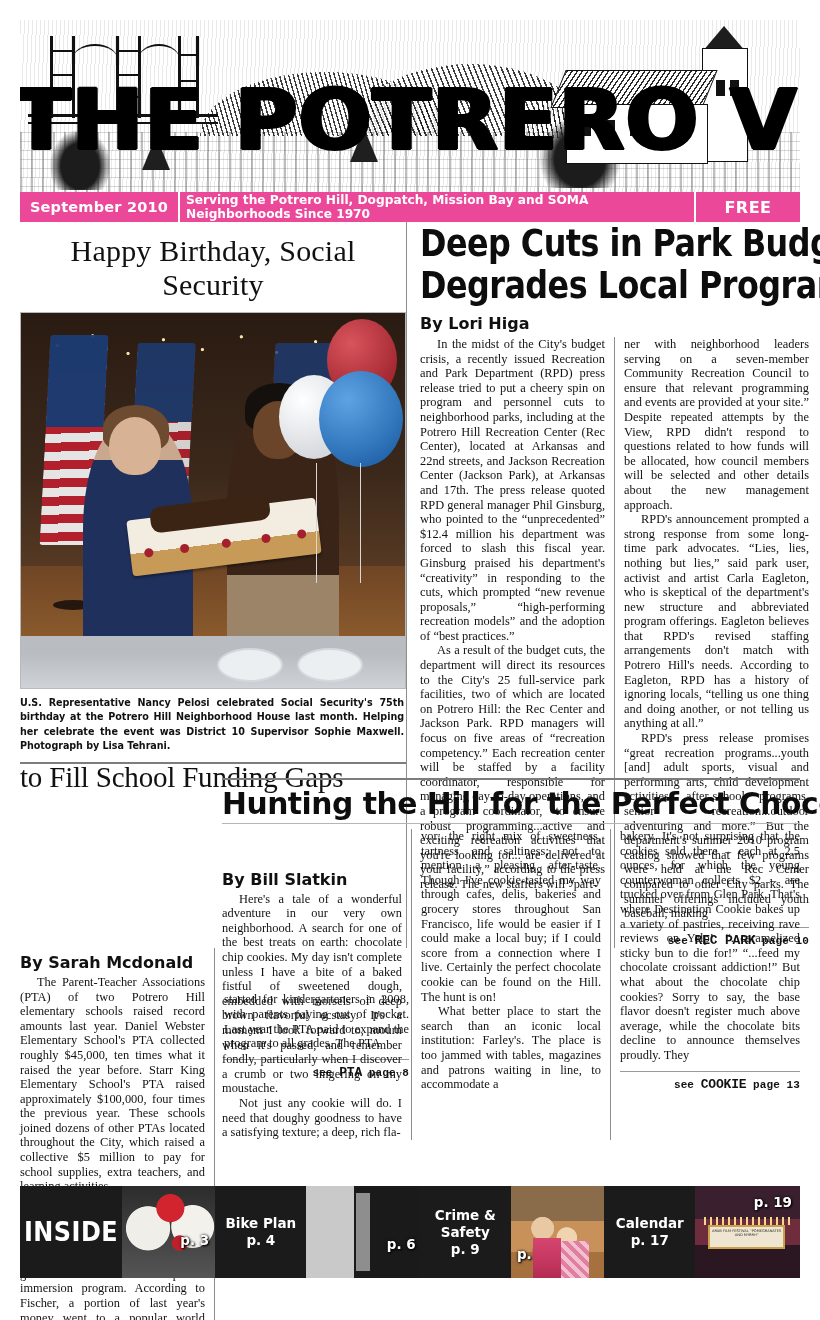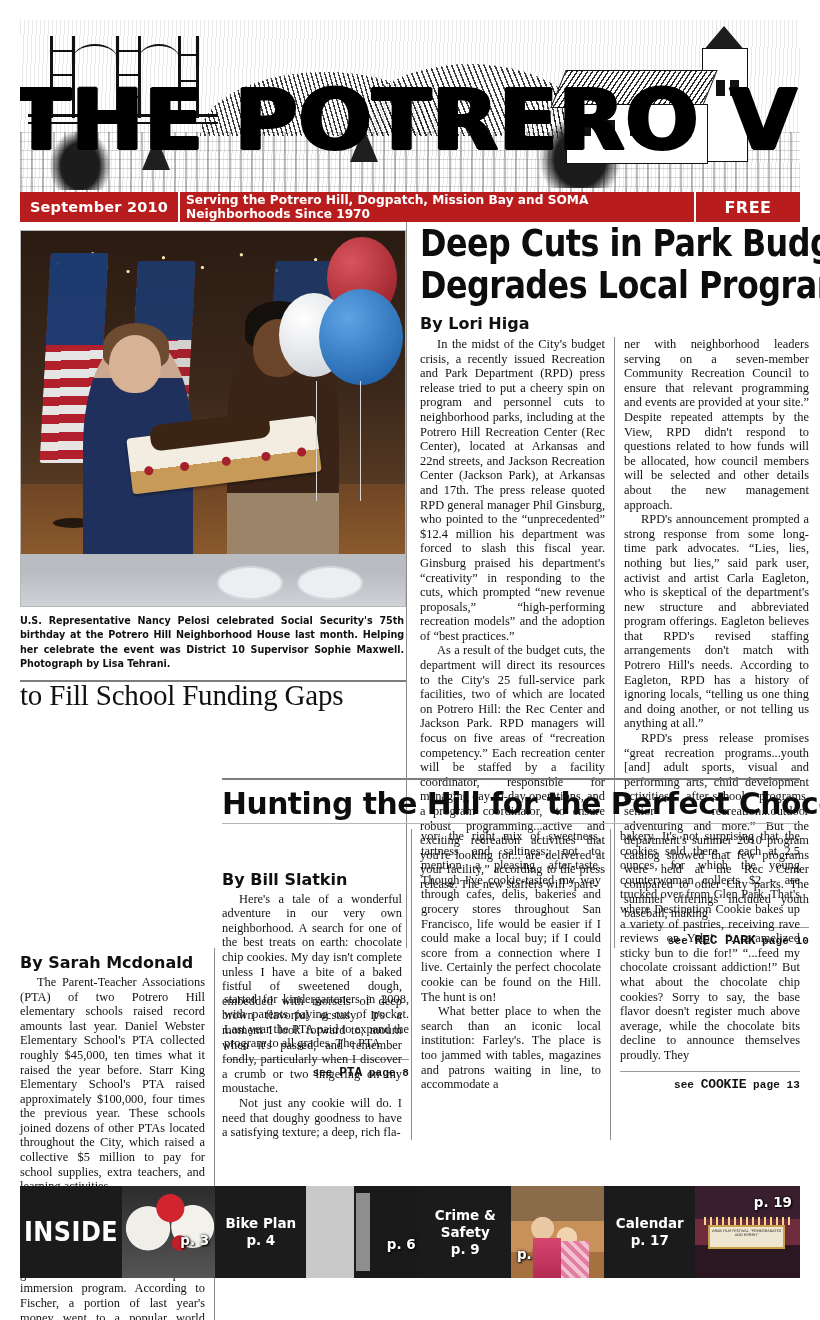--- a/index.html
+++ b/index.html
@@ -127,21 +127,21 @@
     text-shadow: 2px 0 0 #000, -2px 0 0 #000;
     white-space: nowrap;
     transform: scaleX(1.02);
   }
 
   
   .datebar {
     position: relative;
     width: 780px;
     height: 30px;
-    background: #b91c1c;
+    background: #ec4899;
     display: flex;
     align-items: stretch;
     color: #fff;
     font-family: "DejaVu Sans", sans-serif;
   }
   .datebar .seg {
     display: flex; align-items: center; justify-content: center;
     font-weight: 700;
   }
   .datebar .date {
@@ -496,20 +496,21 @@
     <div class="seg date">September 2010</div>
     <div class="seg serving">Serving the Potrero Hill, Dogpatch, Mission Bay and SOMA Neighborhoods Since 1970</div>
     <div class="seg free">FREE</div>
   </div>
 
   <div class="content">
 
     <div class="top-block">
 
       <div class="left-top">
+        <div class="serif-head h-social">Happy Birthday, Social Security</div>
 
         <div class="photo">
           <div class="ph-bg"></div>
           <div class="ph-lights"></div>
           <div class="ph-floor"></div>
           <div class="flag f1"></div>
           <div class="flag f2"></div>
           <div class="flag f3"></div>
           <div class="poleBase" style="left:32px;bottom:78px;"></div>
           <div class="person p-pelosi"></div>
@@ -591,21 +592,21 @@
       <div class="sans-head h-cookie" style="transform:scaleX(.96);">Hunting the Hill for the Perfect Chocolate Chip Cookie</div>
       <hr class="hr-thin" style="background:#b5b5b5;margin-bottom:5px;">
       <div class="cols">
         <div class="col" style="width:183px;padding-right:9px;margin-top:44px;">
           <div class="byline" style="margin-top:0;">By Bill Slatkin</div>
           <p>Here's a tale of a wonderful adventure in our very own neighborhood.  A search for one of the best treats on earth: chocolate chip cookies.  My day isn't complete unless I have a bite of a baked fistful of sweetened dough, embedded with morsels of deep brown flavorful ecstasy.  It's a moment I look forward to, mourn when it's passed, and remember fondly, particularly when I discover a crumb or two lingering on my moustache.</p>
           <p>Not just any cookie will do.  I need that doughy goodness to have a satisfying texture; a deep, rich fla-</p>
         </div>
         <div class="col" style="width:183px;padding:0 9px;border-left:1px solid #8d8d8d;">
           <p class="noind">vor; the right mix of sweetness, tartness and saltiness; not to mention a pleasing after-taste.   Though I've cookie-tasted my way through cafes, delis, bakeries and grocery stores throughout San Francisco, life would be easier if I could make a local buy; if I could score from a connection where I live.  Certainly the perfect chocolate cookie can be found on the Hill. The hunt is on!</p>
-          <p>What better place to when the search than an iconic local institution: Farley's.  The place is too jammed with tables, magazines and patrons waiting in line, to accommodate a</p>
+          <p>What better place to start the search than an iconic local institution: Farley's.  The place is too jammed with tables, magazines and patrons waiting in line, to accommodate a</p>
         </div>
         <div class="col" style="width:183px;padding-left:9px;border-left:1px solid #8d8d8d;">
           <p class="noind">bakery.  It's not surprising that the cookies sold there – each at 2.5 ounces, for which the young counterwoman collects $2 – are trucked over from Glen Park. That's where Destination Cookie bakes up a variety of pastries, receiving rave reviews on Yelp!:  “...caramelized sticky bun to die for!” “...feed my chocolate croissant addiction!”  But what about the chocolate chip cookies?  Sorry to say, the base flavor doesn't register much above average, while the chocolate bits decline to announce themselves proudly. They</p>
           <hr class="hr-thin" style="margin-top:8px;">
           <div class="jump">
             <span>see</span>
             <b>COOKIE</b>
             <span>page 13</span>
           </div>
         </div>

